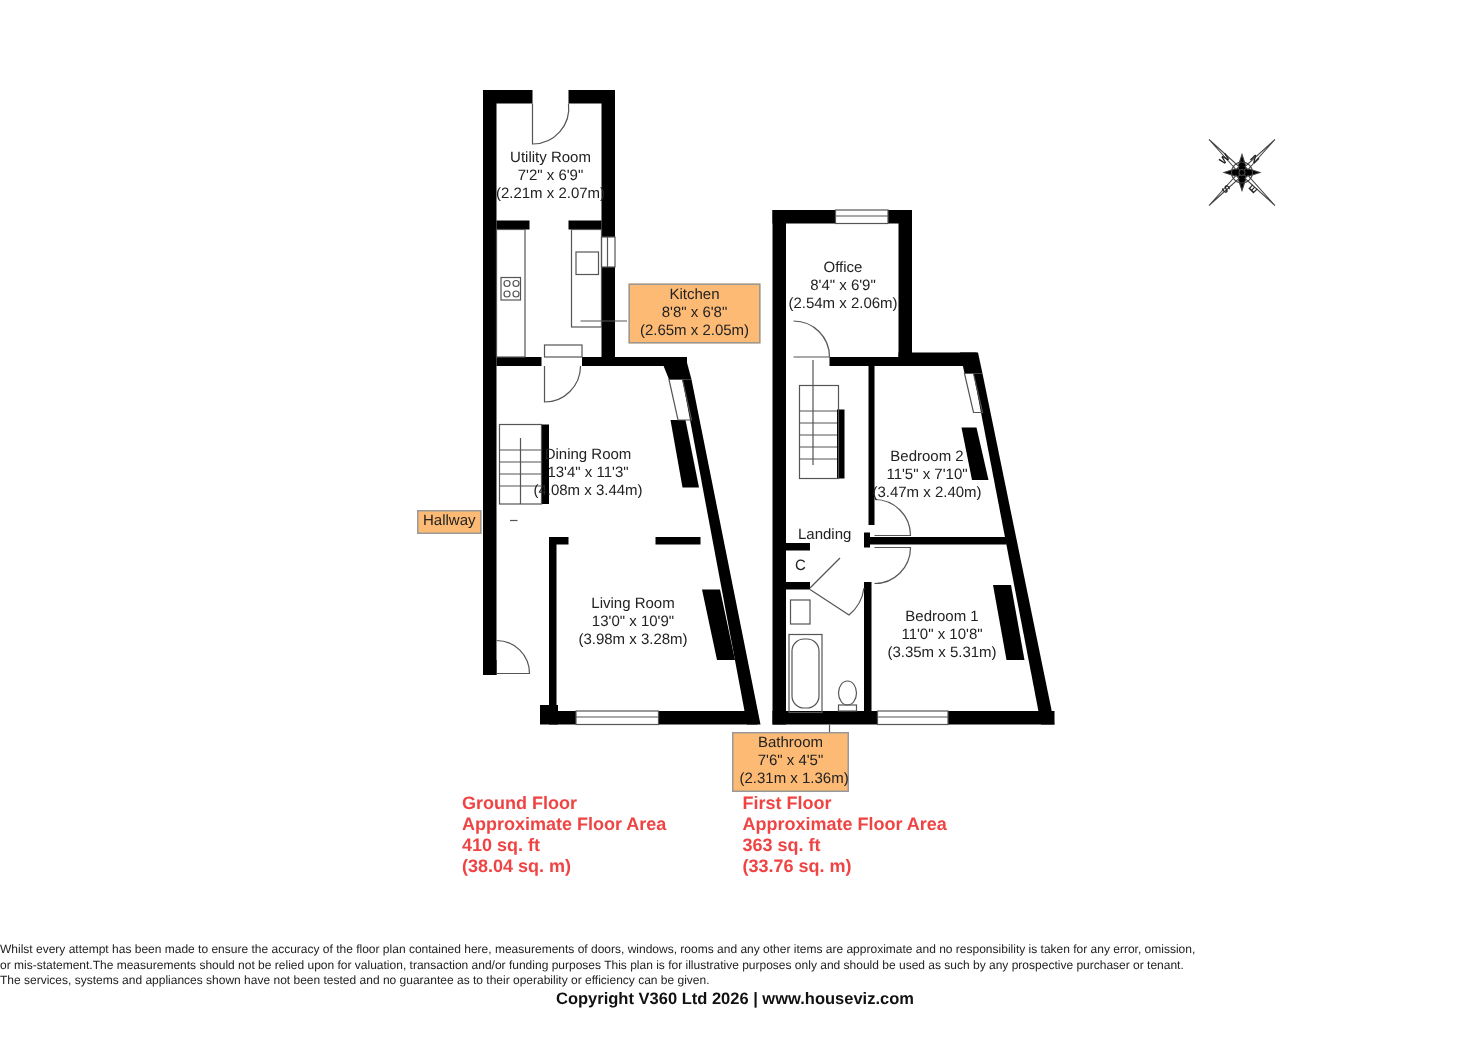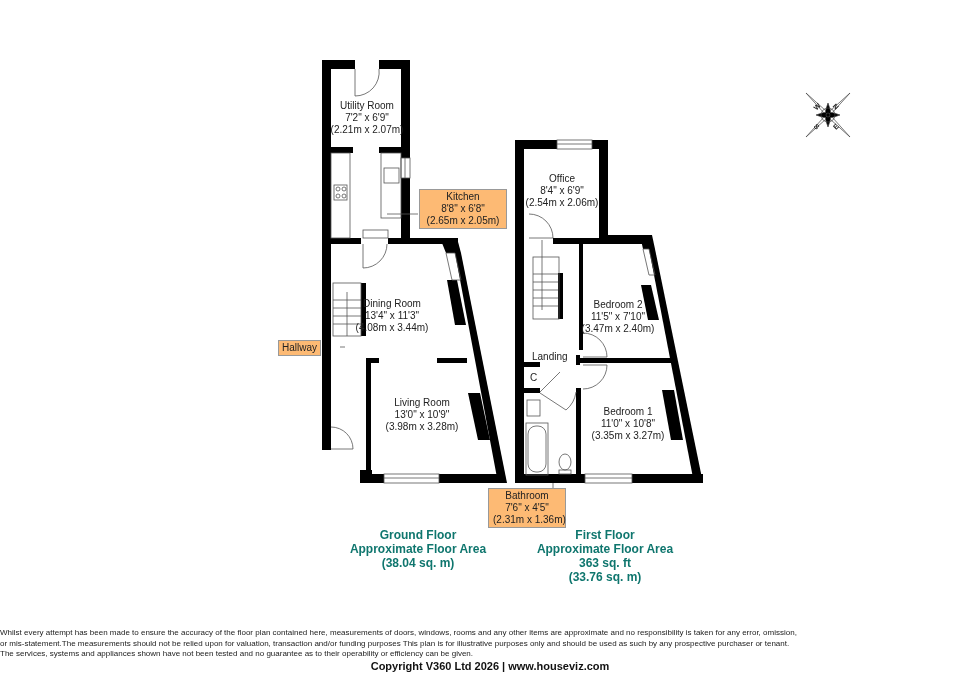--- a/index.html
+++ b/index.html
@@ -1,20 +1,20 @@
 <!DOCTYPE html>
 <html><head>
 <meta charset="utf-8">
 <style>
   html, body { margin: 0; padding: 0; background: #ffffff; }
   body { width: 980px; height: 692px; position: relative; overflow: hidden; font-family: "Liberation Sans", sans-serif; color: #222; }
   #plan { position: absolute; left: 0; top: 0; width: 980px; height: 692px; }
   .lbl { position: absolute; text-align: center; font-size: 10px; line-height: 12px; color: #222; white-space: nowrap; }
   .boxed { border: 1px solid #999; background: #fdba74; padding: 1px 4px; }
-  .floor-title { position: absolute; text-align: center; font-weight: bold; font-size: 12px; line-height: 14px; color: #0f766e; width: 220px; }
+  .floor-title { position: absolute; text-align: left; font-weight: bold; font-size: 12px; line-height: 14px; color: #ef4444; width: 220px; }
   .disclaimer { position: absolute; left: 0; width: 980px; text-align: left; font-size: 8px; line-height: 10.5px; color: #222; top: 628px; }
   .copyright { position: absolute; left: 0; width: 980px; text-align: center; font-size: 11px; font-weight: bold; top: 660px; color: #111; }
   .compass-letter { font-family: "Liberation Sans", sans-serif; font-size: 7px; font-weight: bold; }
 </style>
 </head>
 <body>
 
 <svg id="plan" viewBox="0 0 980 692" xmlns="http://www.w3.org/2000/svg">
 
   <g fill="#000">
@@ -229,32 +229,33 @@
   <span>Landing</span>
 </div>
 
 <div class="lbl" style="left:530px; top:372px;">
   <span>C</span>
 </div>
 
 <div class="lbl" style="left:588px; top:406px; width:80px;">
   <div>Bedroom 1</div>
   <div>11'0" x 10'8"</div>
-  <div>(3.35m x 3.27m)</div>
+  <div>(3.35m x 5.31m)</div>
 </div>
 
 <div class="lbl boxed" style="left:488px; top:488px; width:68px;">
   <div>Bathroom</div>
   <div>7'6" x 4'5"</div>
   <div>(2.31m x 1.36m)</div>
 </div>
 
 <div class="floor-title" style="left:308px; top:528px;">
   <div>Ground Floor</div>
   <div>Approximate Floor Area</div>
+  <div>410 sq. ft</div>
   <div>(38.04 sq. m)</div>
 </div>
 
 <div class="floor-title" style="left:495px; top:528px;">
   <div>First Floor</div>
   <div>Approximate Floor Area</div>
   <div>363 sq. ft</div>
   <div>(33.76 sq. m)</div>
 </div>
 

